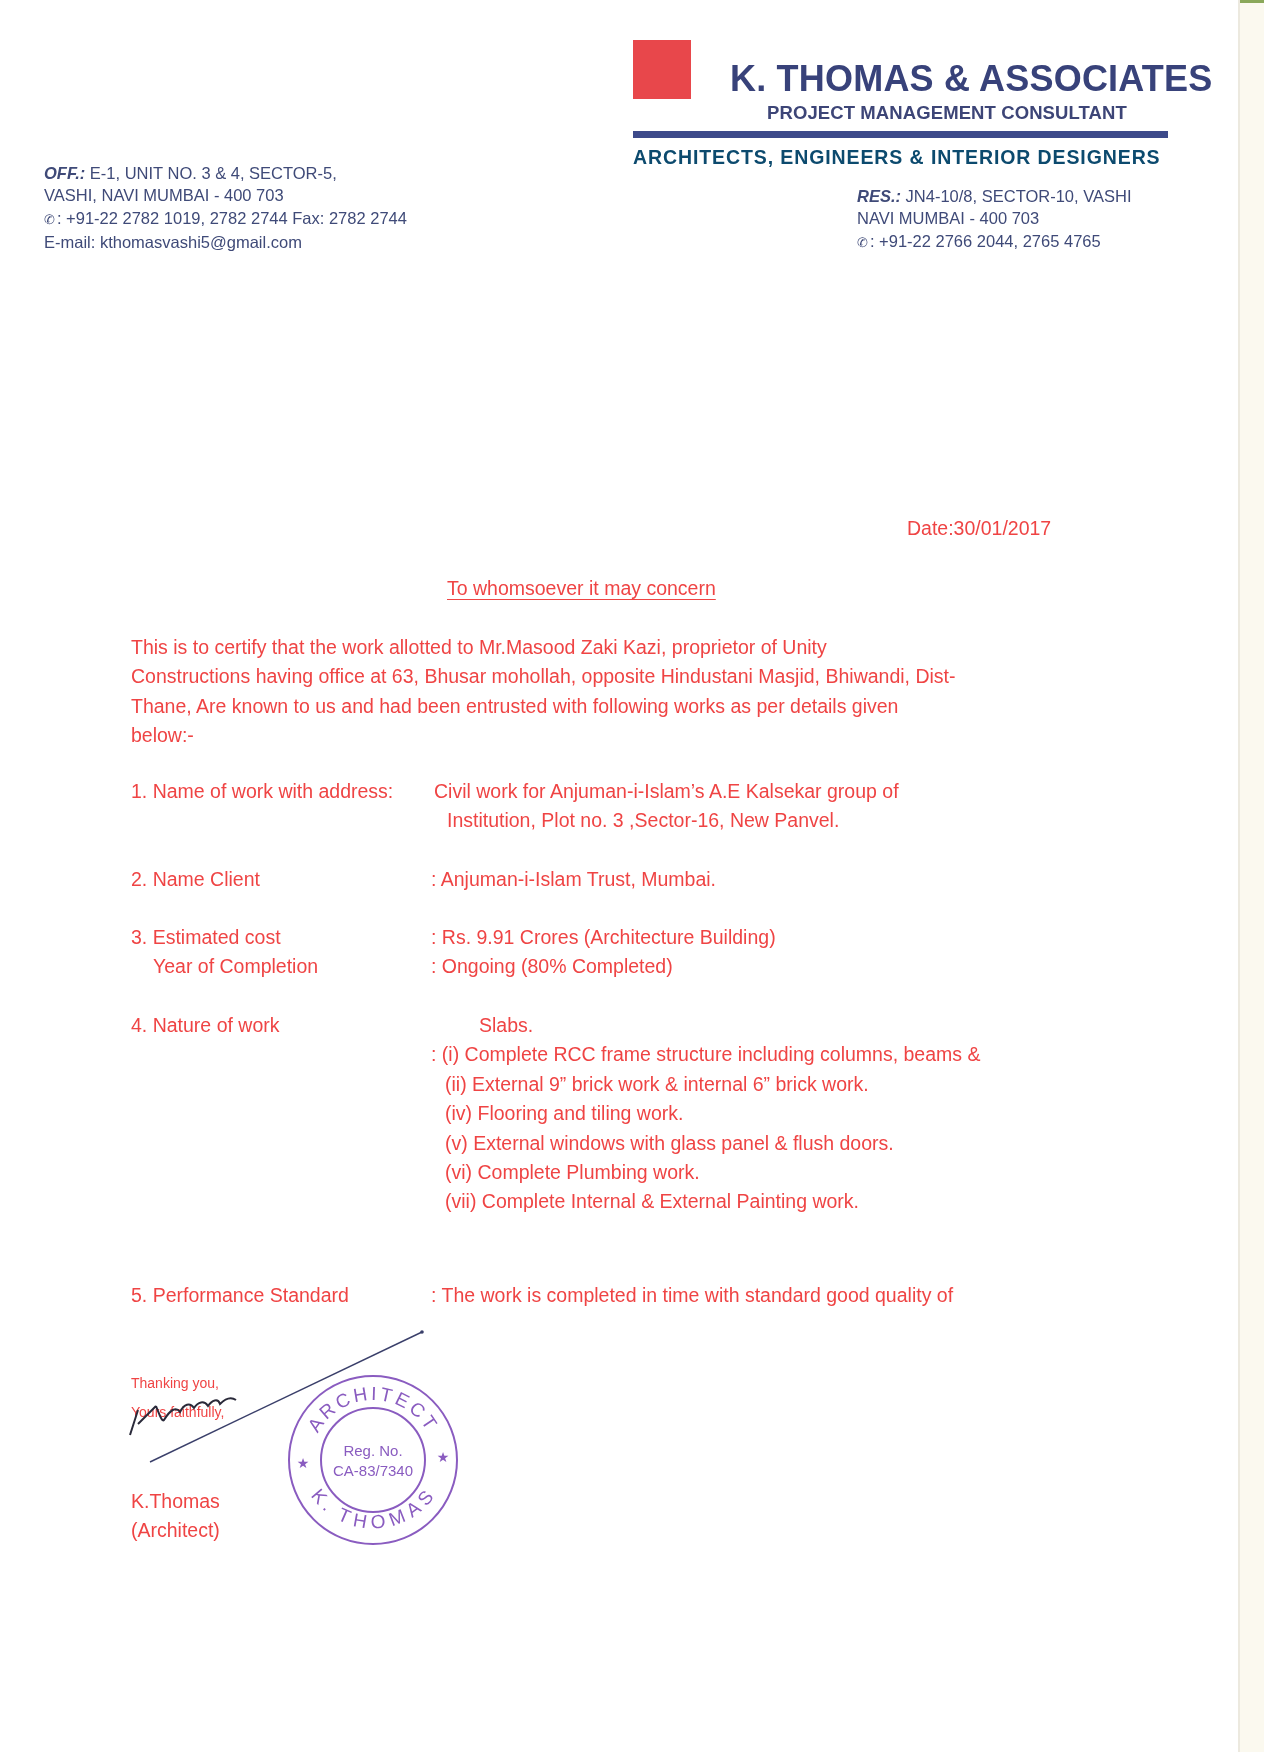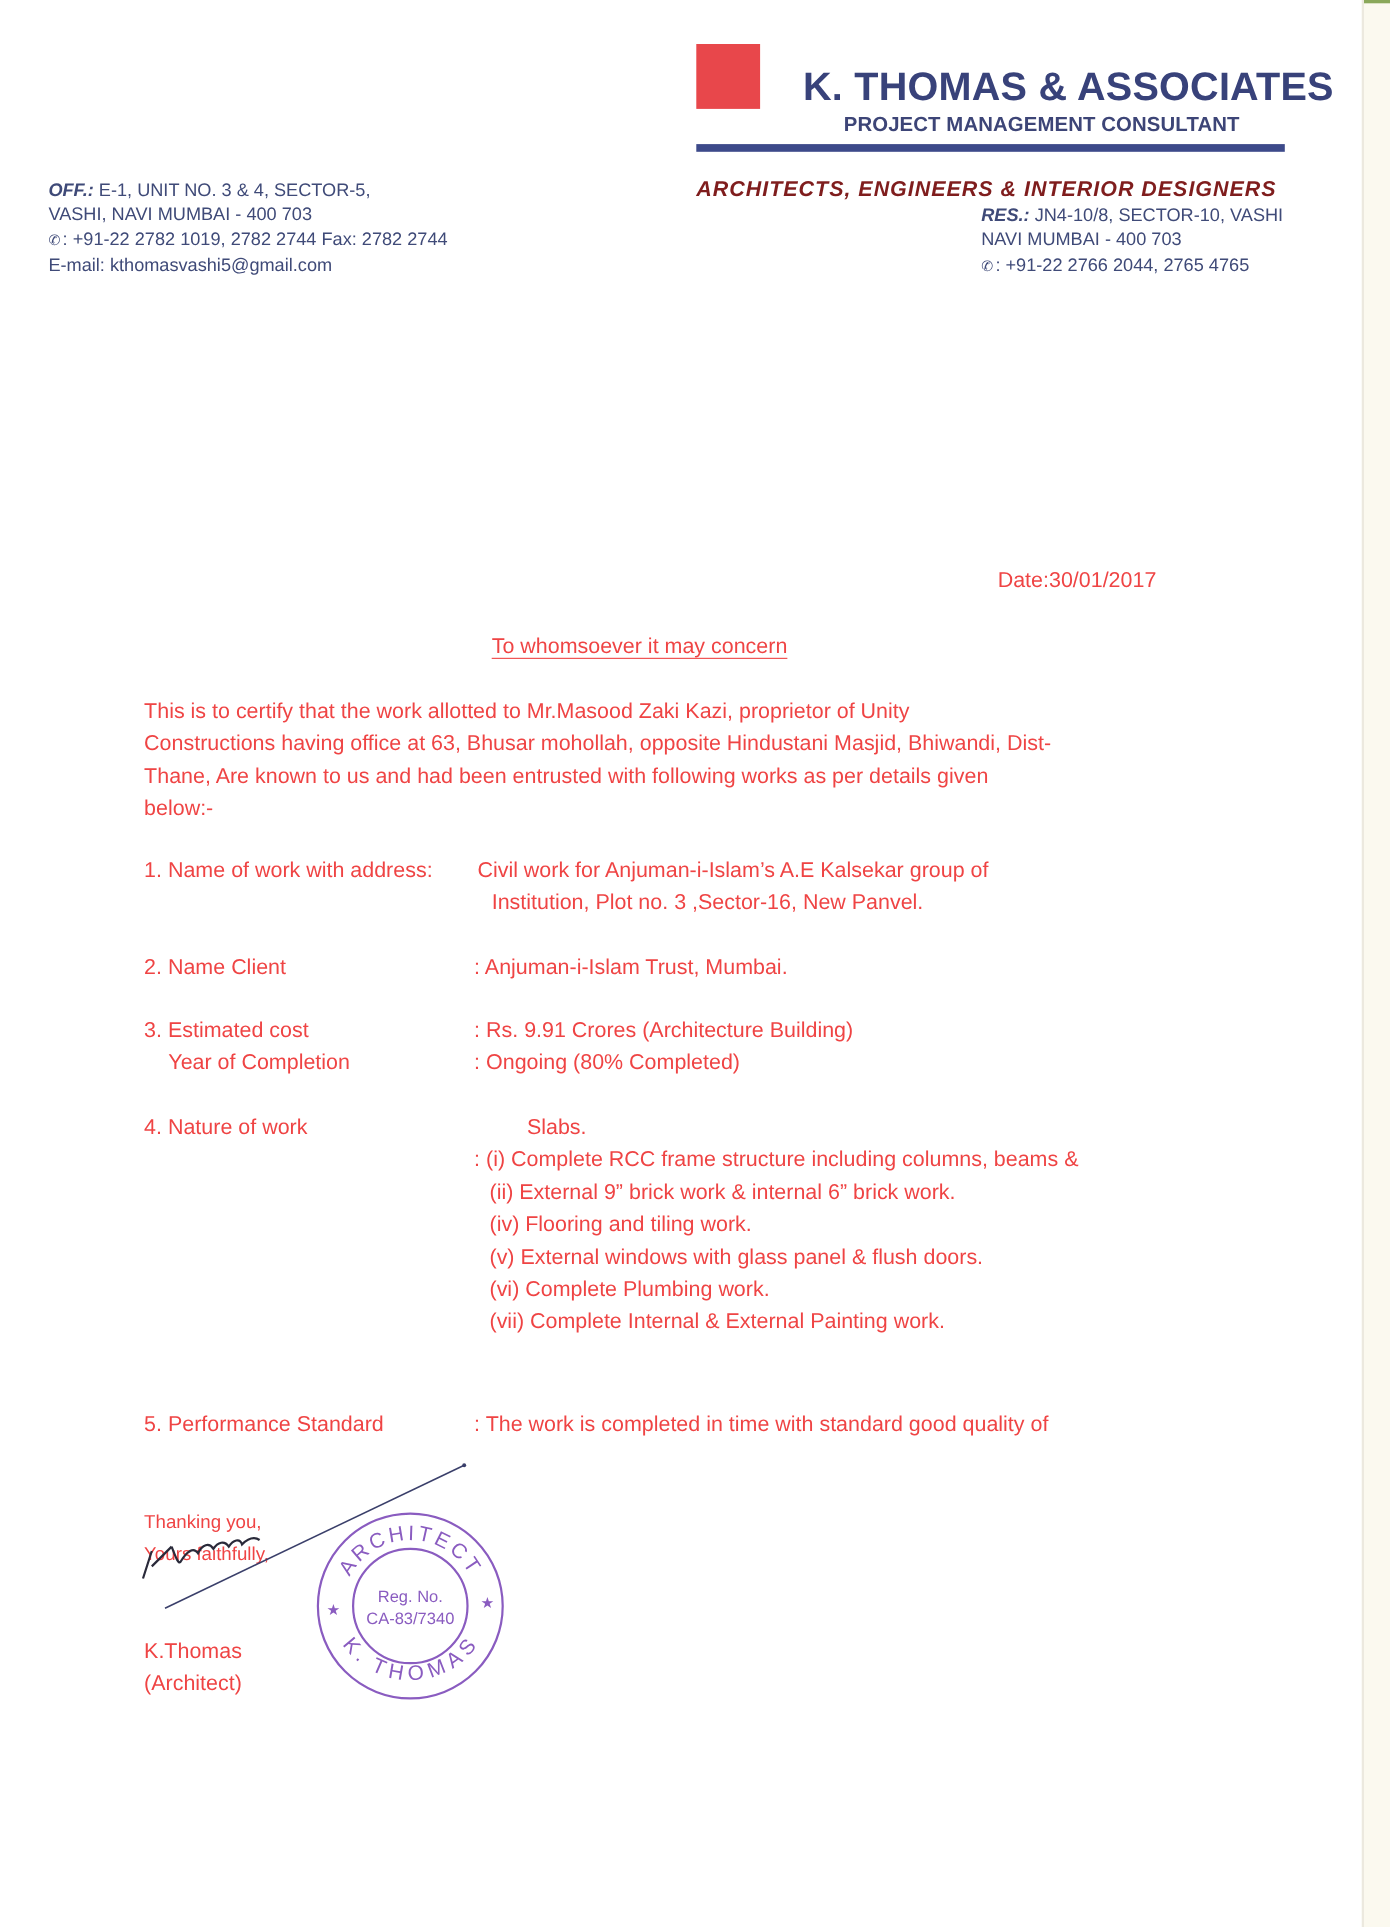--- a/index.html
+++ b/index.html
@@ -13,37 +13,37 @@
     background:#fbf9ef; border-left:2px solid #ece9df;
   }
   .edge-strip .green { position:absolute; left:0; top:0; width:26px; height:3px; background:#8aa85a; }
   .abs { position:absolute; white-space:nowrap; }
 
   
   .logo-square { position:absolute; left:633px; top:40px; width:58px; height:59px; background:#e8474b; }
   .firm-name { left:730px; top:58px; font-size:36px; font-weight:bold; color:#38427a; letter-spacing:0.2px; }
   .tagline { left:767px; top:102px; font-size:18.5px; font-weight:bold; color:#3d4577; letter-spacing:0.1px; }
   .rule { position:absolute; left:633px; top:131px; width:535px; height:7px; background:#3d4a8a; }
-  .disciplines { left:633px; top:161px; font-size:19.5px; font-weight:bold; color:#7f1d1d; letter-spacing:0.9px;font-style:italic; }
+  .disciplines { left:633px; top:146px; font-size:19.5px; font-weight:bold; color:#0c4a6e; letter-spacing:0.9px; }
   .addr { font-size:16.5px; color:#3f4a78; line-height:22.3px; }
   .addr b { font-style:italic; font-weight:bold; }
   .office { left:44px; top:162px; }
-  .residence { left:892px; top:185px; }
+  .residence { left:857px; top:185px; }
   .phone-icon { display:inline-block; font-size:13px; margin-right:2px; }
 
   
   .doc { font-family:Liberation Sans, sans-serif; color:#ef4444;margin-top:36px; }
   .date { left:907px; top:481px; font-size:19.5px; }
   .heading { left:447px; top:541px; font-size:19.5px; text-decoration:underline; text-underline-offset:4px; }
   .para { position:absolute; left:131px; top:597px; width:990px; font-size:19.5px; line-height:29.4px; }
   .row-label { position:absolute; left:131px; font-size:19.5px; }
   .row-val { position:absolute; left:431px; font-size:19.5px; line-height:29.4px; }
   .sub { display:block; }
   .indent { padding-left:48px; }
-  .close { position:absolute; left:131px; top:1333px; font-size:17px; line-height:29.4px; }
+  .close { position:absolute; left:131px; top:1333px; font-size:14px; line-height:29.4px; }
   .sig-name { position:absolute; left:131px; top:1451px; font-size:19.5px; line-height:29.4px; }
 
   .stamp { position:absolute; left:283px; top:1370px; width:180px; height:180px; }
   .signature { position:absolute; left:120px; top:1320px; width:320px; height:170px; }
 </style>
 </head>
 <body>
 
 <div class="edge-strip">
     <div class="green"></div>

